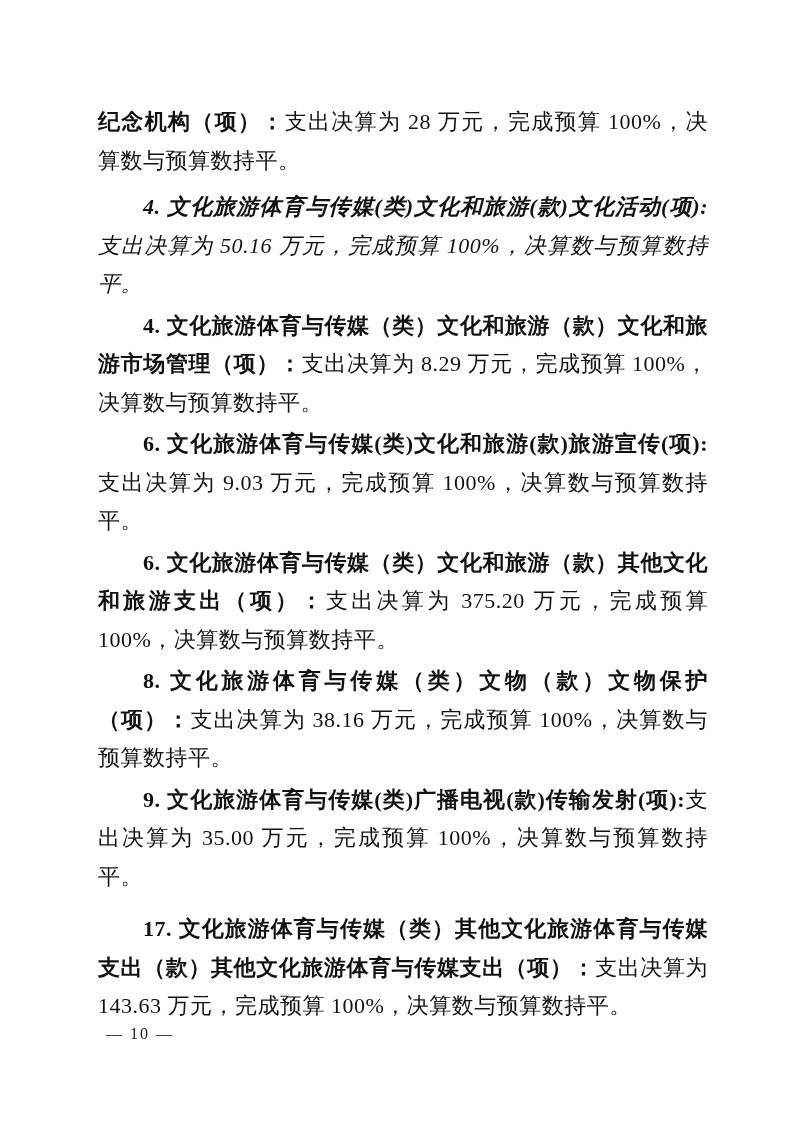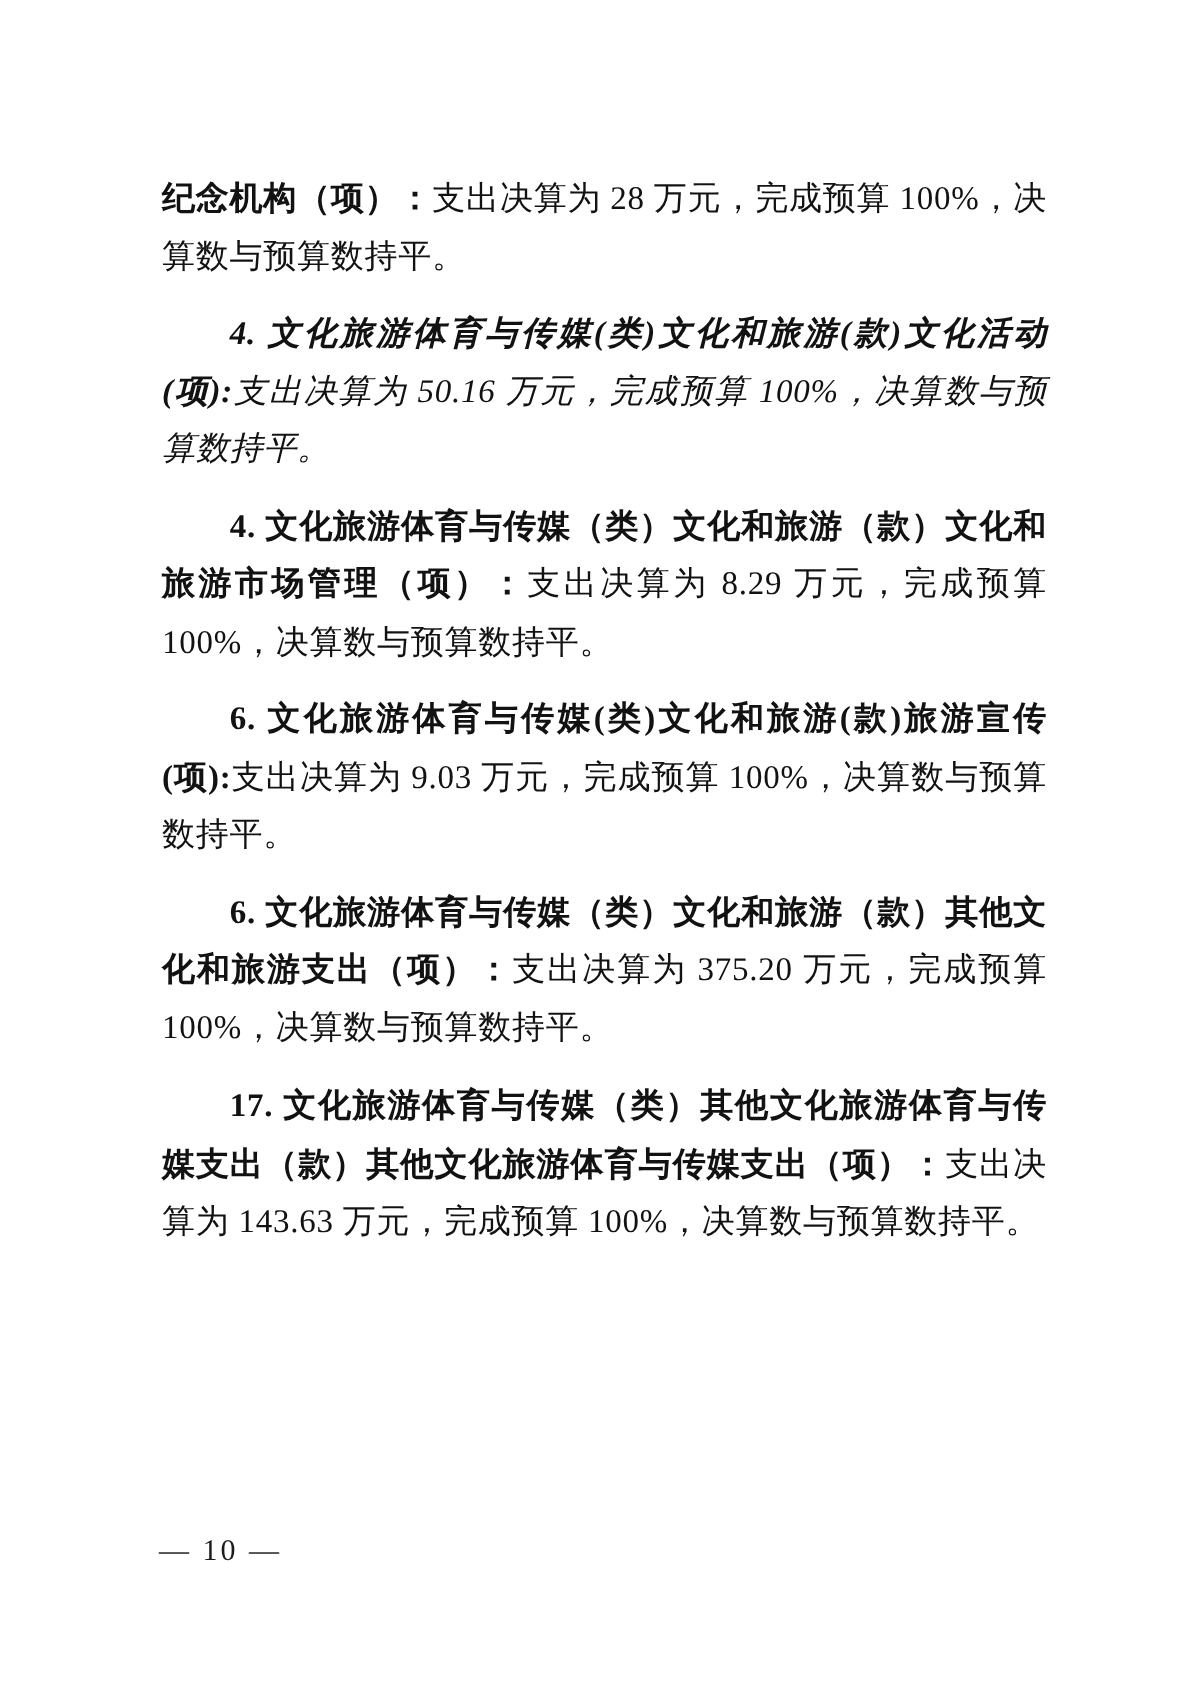--- a/index.html
+++ b/index.html
@@ -20,32 +20,32 @@
     position: absolute;
     left: 95px;
     top: 100px;
     width: 616px;
     font-size: 22px;
     line-height: 38.5px;
     text-align: justify;
     letter-spacing: 0.5px;
   }
   .para {
-    margin: 13px;
+    margin: 3px;
     padding: 0;
   }
   .indent { text-indent: 2.05em; }
   .gap-sm { margin-top: 8px; font-style: italic; }
   .gap-lg { margin-top: 14px; }
   .b { font-weight: 700; }
   .footer {
     position: absolute;
     left: 106px;
     top: 1022px;
-    font-size: 20px;
+    font-size: 16px;
     line-height: 24px;
     color: #1c1c1c;
     letter-spacing: 2px;
     font-family: "Liberation Serif", "DejaVu Serif", serif;
   }
 </style>
 </head>
 <body>
 
 <div class="page">
@@ -55,21 +55,23 @@
     <p class="para"><span class="b">纪念机构（项）：</span><span>支出决算为 28 万元，完成预算 100%，决算数与预算数持平。</span></p>
 
     <p class="para indent gap-sm"><span class="b">4. 文化旅游体育与传媒(类)文化和旅游(款)文化活动(项):</span><span>支出决算为 50.16 万元，完成预算 100%，决算数与预算数持平。</span></p>
 
     <p class="para indent"><span class="b">4. 文化旅游体育与传媒（类）文化和旅游（款）文化和旅游市场管理（项）：</span><span>支出决算为 8.29 万元，完成预算 100%，决算数与预算数持平。</span></p>
 
     <p class="para indent"><span class="b">6. 文化旅游体育与传媒(类)文化和旅游(款)旅游宣传(项):</span><span>支出决算为 9.03 万元，完成预算 100%，决算数与预算数持平。</span></p>
 
     <p class="para indent"><span class="b">6. 文化旅游体育与传媒（类）文化和旅游（款）其他文化和旅游支出（项）：</span><span>支出决算为 375.20 万元，完成预算 100%，决算数与预算数持平。</span></p>
 
+    <p class="para indent"><span class="b">8. 文化旅游体育与传媒（类）文物（款）文物保护（项）：</span><span>支出决算为 38.16 万元，完成预算 100%，决算数与预算数持平。</span></p>
 
+    <p class="para indent"><span class="b">9. 文化旅游体育与传媒(类)广播电视(款)传输发射(项):</span><span>支出决算为 35.00 万元，完成预算 100%，决算数与预算数持平。</span></p>
 
 
     <p class="para indent gap-lg"><span class="b">17. 文化旅游体育与传媒（类）其他文化旅游体育与传媒支出（款）其他文化旅游体育与传媒支出（项）：</span><span>支出决算为 143.63 万元，完成预算 100%，决算数与预算数持平。</span></p>
 
   </div>
 
   <div class="footer">— 10 —</div>
 
 </div>
 

